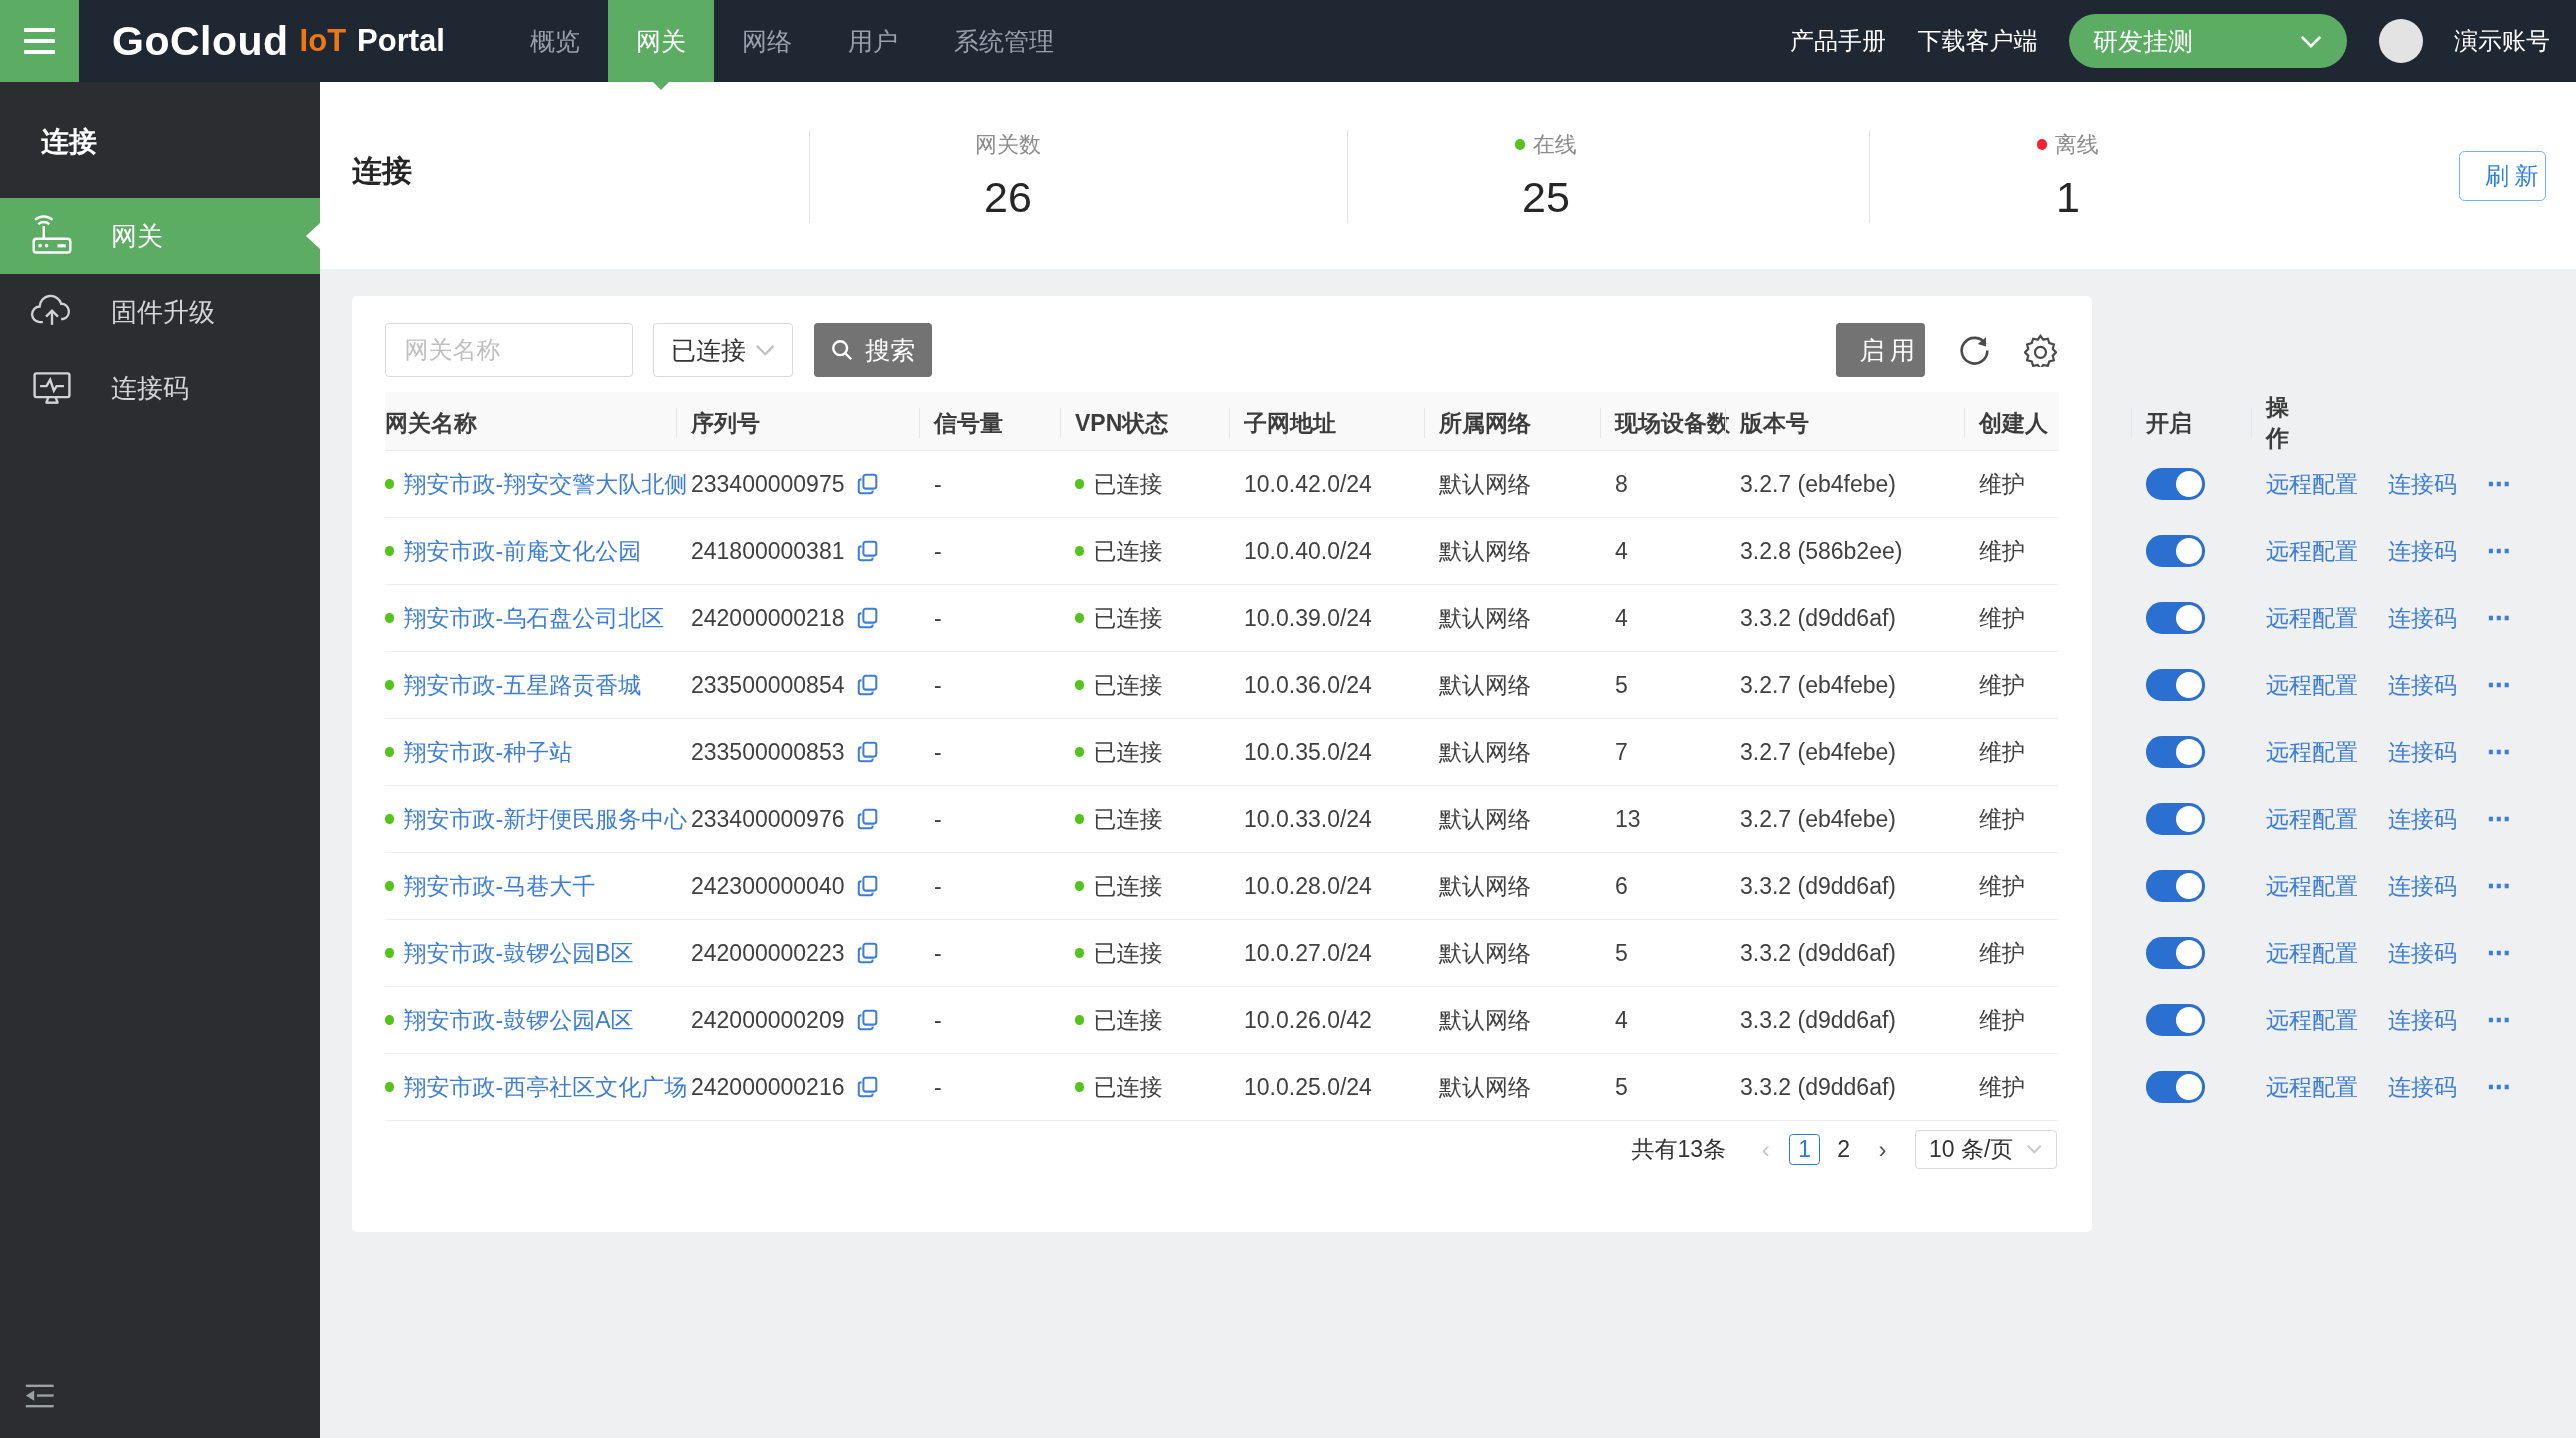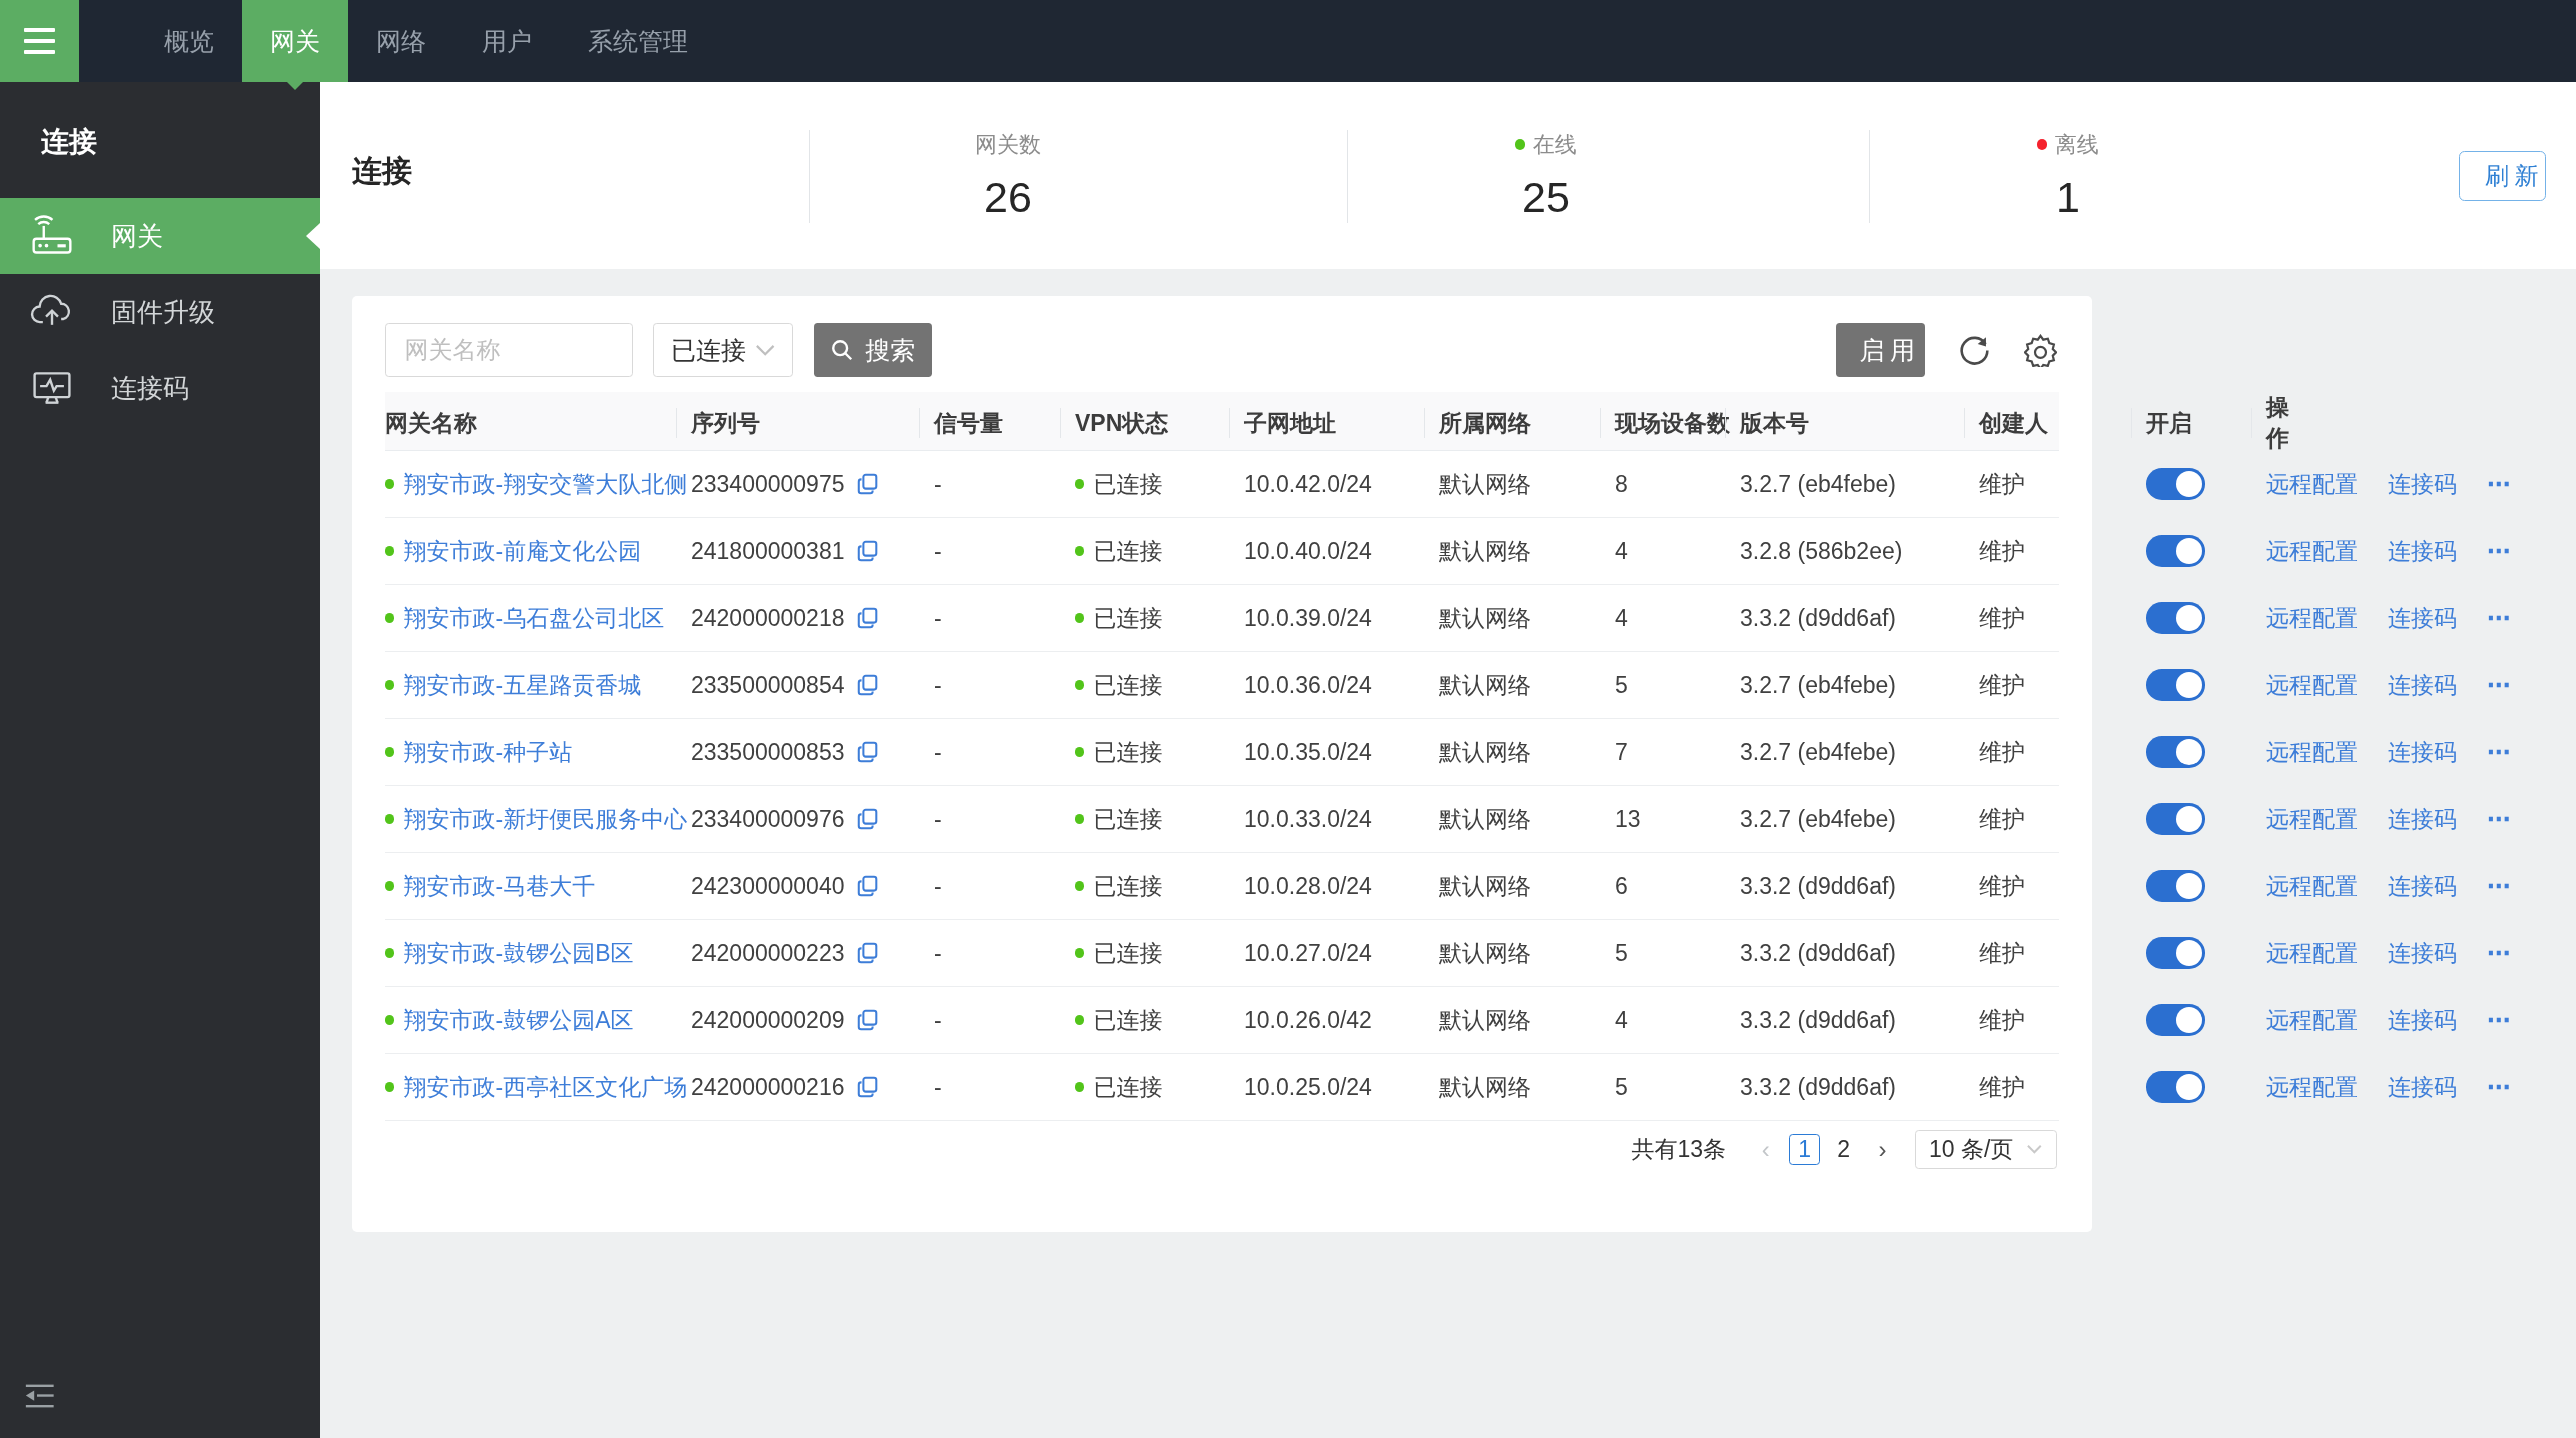--- a/index.html
+++ b/index.html
@@ -89,26 +89,43 @@
 </style>
 </head>
 <body>
 
 <div class="header">
   <div class="burger">
       <span></span>
       <span></span>
       <span></span>
     </div>
+  <div class="logo">
+    <span class="l1">GoCloud</span>
+    <span class="l2">IoT</span>
+    <span class="l3">Portal</span>
+  </div>
   <div class="topnav">
     <div class="tab">概览</div>
     <div class="tab active">网关</div>
     <div class="tab">网络</div>
     <div class="tab">用户</div>
     <div class="tab">系统管理</div>
+  </div>
+  <div class="hright">
+    <span class="hlink">产品手册</span>
+    <span class="hlink">下载客户端</span>
+    <div class="envpill">
+      <span>研发挂测</span>
+      <svg width="24" height="15" viewBox="0 0 26 16">
+          <polyline points="3,3 13,13 23,3" fill="none" stroke="#fff" stroke-width="3"></polyline>
+        </svg>
+    </div>
+    <div class="avatar"></div>
+    <span class="account">演示账号</span>
   </div>
 </div>
 
 <div class="sidebar">
   <div class="sb-title">连接</div>
   <div class="sb-item active">
     <span class="ic">
       <svg width="44" height="44" viewBox="0 0 48 48">
           <g fill="none" stroke="#fff" stroke-width="2.6">
             <rect x="4" y="27" width="40" height="15" rx="3"></rect>

